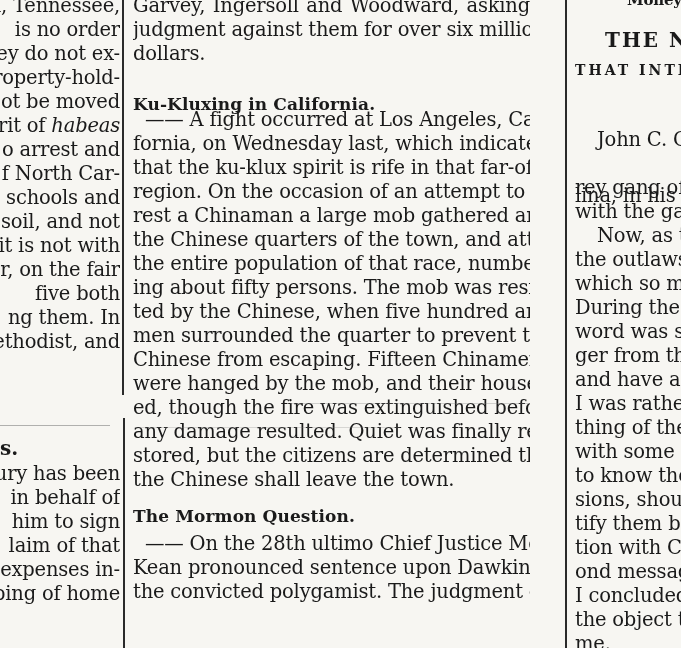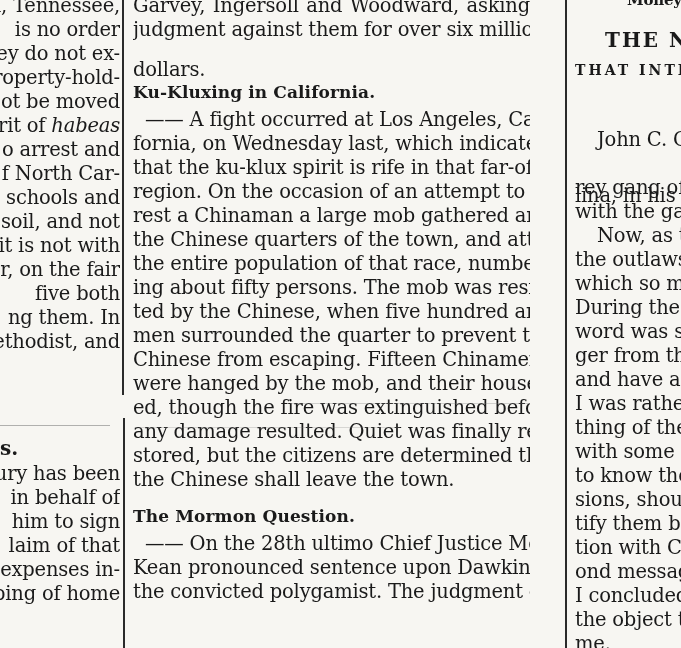--- a/index.html
+++ b/index.html
@@ -122,23 +122,23 @@
     <div class="line" style="top:510px;">him to sign</div>
     <div class="line" style="top:486px;">in behalf of</div>
     <div class="line" style="top:534px;">laim of that</div>
     <div class="line" style="top:558px;">expenses in-</div>
     <div class="line" style="top:582px;">ping of home</div>
   </div>
 
   <div class="col col-mid" style="height:644px;">
     <div class="line justify" style="top:-6px;">Garvey, Ingersoll and Woodward, asking</div>
     <div class="line justify" style="top:18px;">judgment against them for over six million of</div>
-    <div class="line" style="top:58px;">dollars.</div>
+    <div class="line" style="top:42px;">dollars.</div>
 
-    <div class="line head" style="top:80px;text-align:center;">Ku-Kluxing in California.</div>
+    <div class="line head" style="top:92px;text-align:center;">Ku-Kluxing in California.</div>
 
     <div class="line justify" style="top:108px; left:12px; width:385px;">—— A fight occurred at Los Angeles, Cali-</div>
     <div class="line justify" style="top:132px;">fornia, on Wednesday last, which indicates</div>
     <div class="line justify" style="top:156px;">that the ku-klux spirit is rife in that far-off</div>
     <div class="line justify" style="top:180px;">region. On the occasion of an attempt to ar-</div>
     <div class="line justify" style="top:204px;">rest a Chinaman a large mob gathered around</div>
     <div class="line justify" style="top:228px;">the Chinese quarters of the town, and attacked</div>
     <div class="line justify" style="top:252px;">the entire population of that race, number-</div>
     <div class="line justify" style="top:276px;">ing about fifty persons. The mob was resis-</div>
     <div class="line justify" style="top:300px;">ted by the Chinese, when five hundred armed</div>

